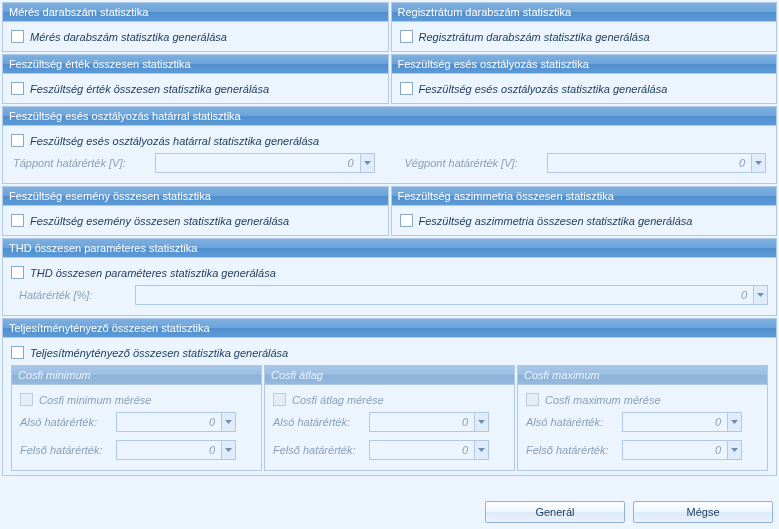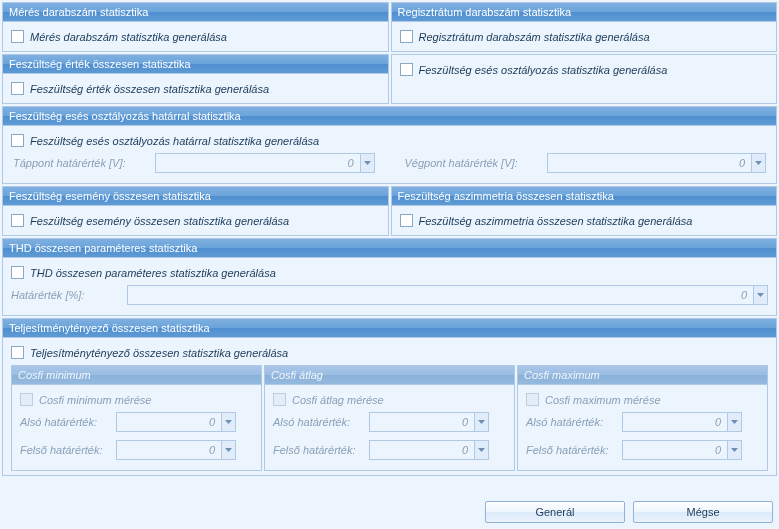--- a/index.html
+++ b/index.html
@@ -104,20 +104,21 @@
     display: flex; align-items: center; justify-content: center;
     cursor: pointer;
     border-radius: 2px;
   }
   .tri-row { display: flex; gap: 2px; align-items: flex-end; }
   .tri-col { flex: 1; }
   .small-input { width: 120px; }
   .param-row {
     display: flex; align-items: center; gap: 6px;
     padding: 4px 0;
+    margin-left: 8px;
   }
 </style>
 </head>
 <body>
 
 <div class="container">
 
   <div class="row">
     <div class="col panel">
       <div class="panel-header">Mérés darabszám statisztika</div>
@@ -143,20 +144,21 @@
     <div class="col panel">
       <div class="panel-header">Feszültség érték összesen statisztika</div>
       <div class="panel-body">
         <div class="chk-row">
           <div class="chk"></div>
           <span class="lbl">Feszültség érték összesen statisztika generálása</span>
         </div>
       </div>
     </div>
     <div class="col panel">
+      <div class="panel-header">Feszültség esés osztályozás statisztika</div>
       <div class="panel-body">
         <div class="chk-row">
           <div class="chk"></div>
           <span class="lbl">Feszültség esés osztályozás statisztika generálása</span>
         </div>
       </div>
     </div>
   </div>
 
   <div class="panel">

